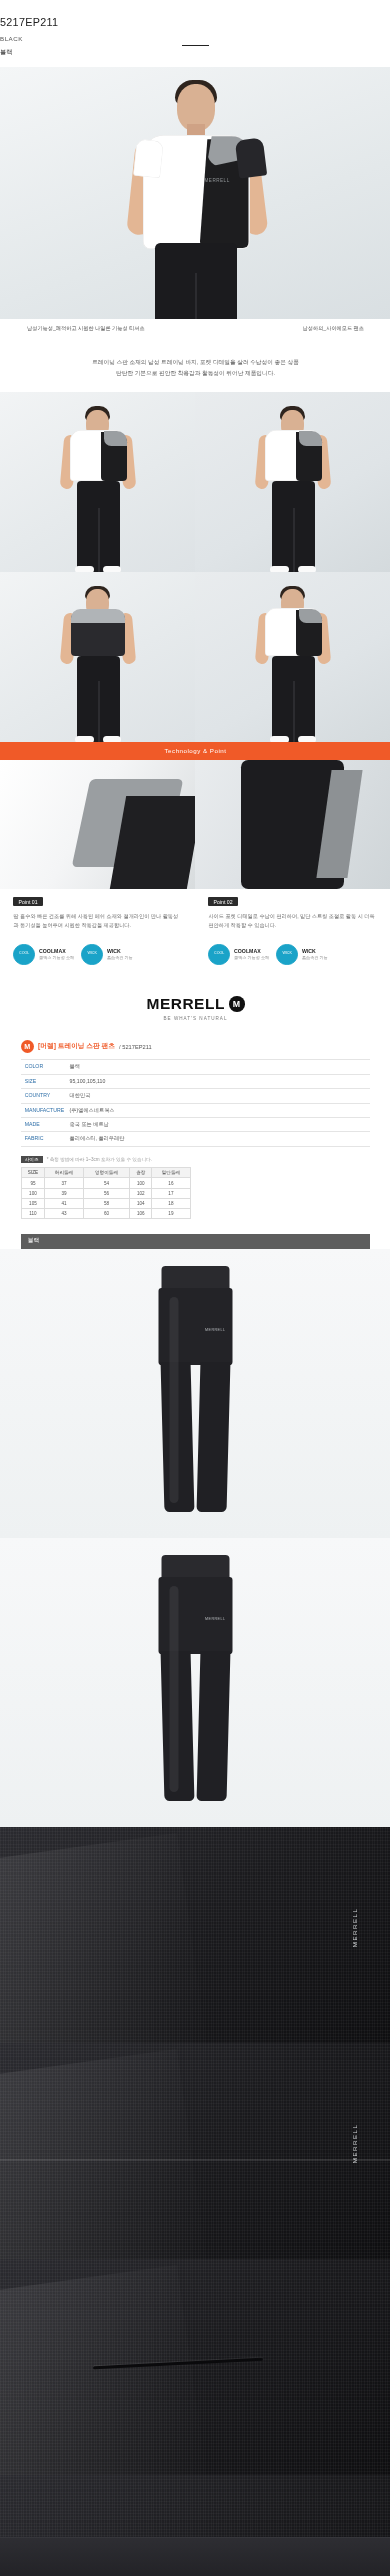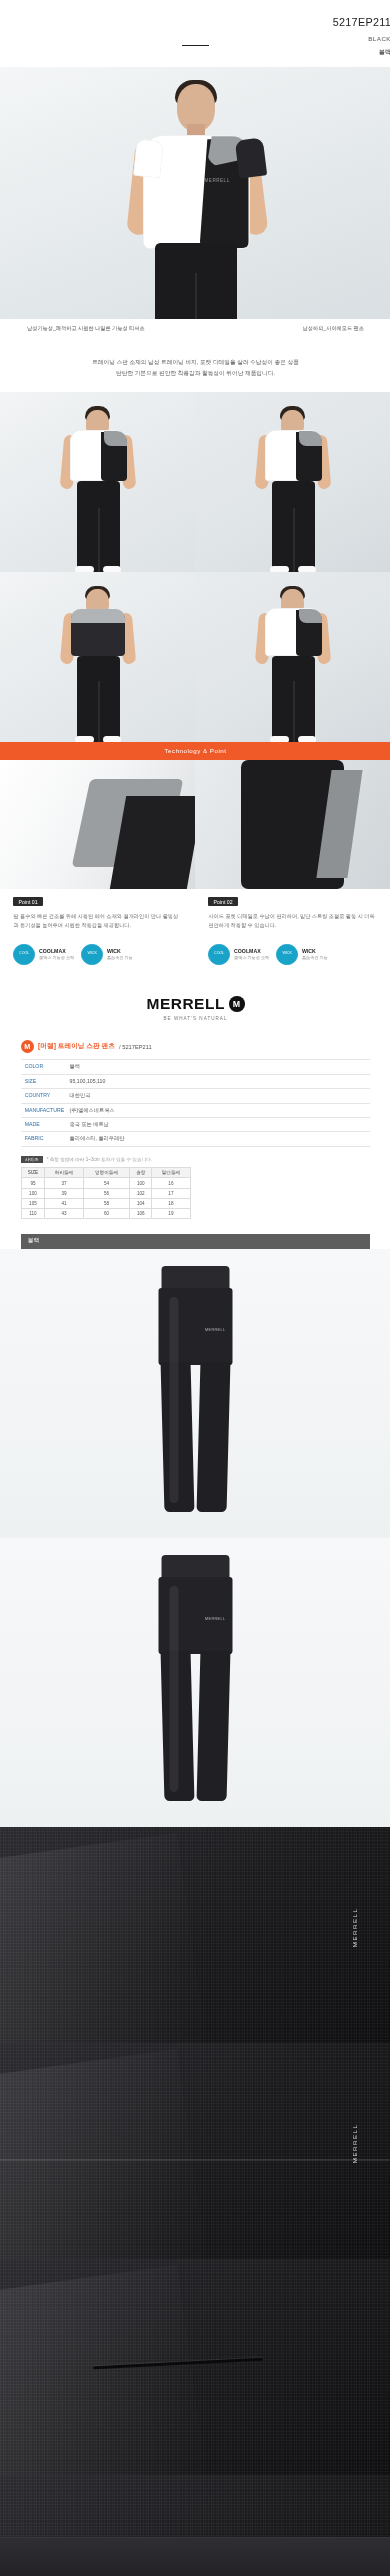--- a/index.html
+++ b/index.html
@@ -14,21 +14,21 @@
   }
   .page {
     width: 391px;
     margin: 0 auto;
     position: relative;
   }
 
   
   .header {
     padding: 15.5px 0 5.2px 0;
-    text-align: right;
+    text-align: left;
   }
   .prod-code {
     font-size: 10.8px;
     letter-spacing: 0.3px;
     color: #222;
     font-weight: 400;
     margin: 0 0 7.2px 0;
   }
   .color-en {
     font-size: 6.2px;

